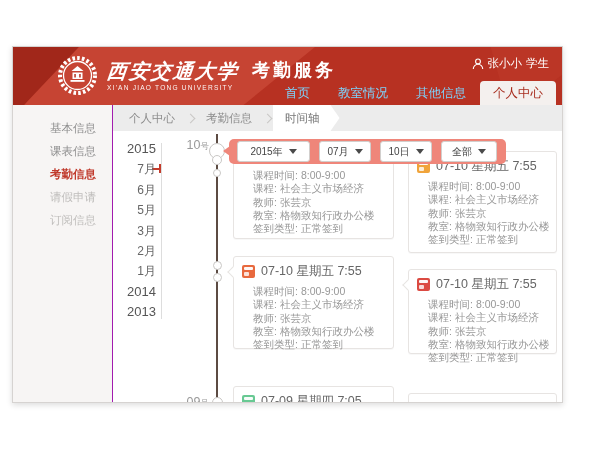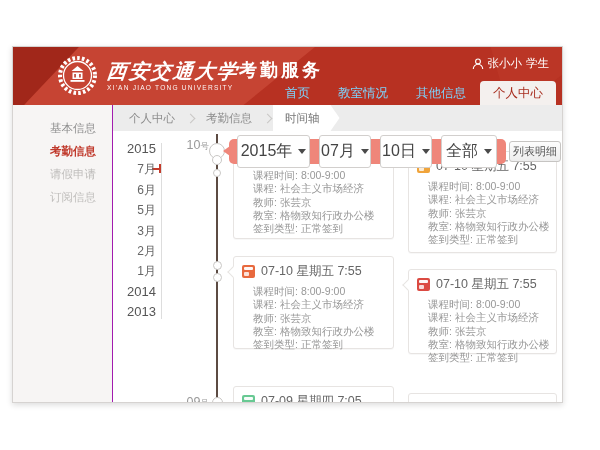--- a/index.html
+++ b/index.html
@@ -16,21 +16,21 @@
   .hbg1 { background:#c64433; clip-path:polygon(11% 0, 55% 0, 42% 100%, 2% 100%); }
   .hbg2 { background:#a1271a; clip-path:polygon(0 0, 12% 0, 2% 100%, 0 100%); }
   .hbg3 { background:#c03a29; clip-path:polygon(87% 0, 100% 0, 100% 48%, 93% 100%, 90% 100%); opacity:.55; }
 
   .logo-wrap { position:absolute; left:44px; top:8px; display:flex; align-items:center; color:#fff; }
   .logo-ring { width:41px; height:41px; flex:0 0 41px; }
   .uni-text { margin-left:9px; }
   .uni-cn { font-family:"DejaVu Serif", serif; font-style:italic; font-weight:bold;
             font-size:20px; line-height:22px; letter-spacing:2px; transform:skewX(-6deg); white-space:nowrap; }
   .uni-en { font-size:6.6px; letter-spacing:1.2px; margin-top:2px; opacity:.95; white-space:nowrap; }
-  .app-title { margin-top:-12px; font-size:18px; font-weight:bold; letter-spacing:3px; white-space:nowrap; }
+  .app-title { margin-left:13px; margin-top:-12px; font-size:18px; font-weight:bold; letter-spacing:3px; white-space:nowrap; }
 
   .user { position:absolute; top:9px; right:13px; display:flex; align-items:center; gap:4px;
           color:#fff; font-size:11.5px; }
   .user-icon svg { display:block; }
 
   .nav { position:absolute; right:6px; bottom:0; display:flex; align-items:flex-end; }
   .nav-link { color:#7dd3fc; font-size:12.5px; height:24px; line-height:24px; padding:0 14px;
               cursor:pointer; white-space:nowrap; }
   .nav-tab-active { background:#f4f0ee; color:#a72c1e; border-radius:4px 4px 0 0;
                     height:24px; line-height:24px; padding:0 13px; font-size:12.5px; cursor:pointer; white-space:nowrap; }
@@ -78,23 +78,23 @@
   .dot4 { left:99.5px; top:130px; width:9px; height:9px; }
   .dot5 { left:99.5px; top:142px; width:9px; height:9px; }
   .dot6 { left:99px;  top:266px; width:11px; height:11px; }
 
   
   .filter { position:absolute; left:116px; top:8px; width:277px; height:25px; background:#ef867a;
             border-radius:5px; display:flex; align-items:center; gap:9px; padding:0 8px; z-index:6; }
   .filter::before { content:""; position:absolute; left:-6px; top:7px;
                     border-top:5.5px solid transparent; border-bottom:5.5px solid transparent;
                     border-right:7px solid #ef867a; }
-  .dd { background:#fff; border:1px solid #d2cfcd; border-radius:3px; height:33px;
+  .dd { background:#fff; border:1px solid #d2cfcd; border-radius:3px; height:21px;
         display:flex; align-items:center; justify-content:center; gap:6px;
-        font-size:16px; color:#444; cursor:pointer; white-space:nowrap;text-align:center; }
+        font-size:10px; color:#444; cursor:pointer; white-space:nowrap;text-align:center; }
   .dd-year { width:73px; } .dd-month { width:52px; } .dd-day { width:52px; } .dd-type { width:56px; }
   .caret { width:0; height:0; border-left:4px solid transparent; border-right:4px solid transparent;
            border-top:5px solid #4a4a4a; }
   .list-btn { position:absolute; left:396px; top:10px; width:52px; height:21px; z-index:6;
               background:linear-gradient(#fdfdfd,#ededed); border:1px solid #c6c4c2; border-radius:3px;
               font-size:11px; color:#555; text-align:center; line-height:19px; cursor:pointer; white-space:nowrap; }
 
   
   .card { position:absolute; background:#fff; border:1px solid #e7e4e2; border-radius:3px;
           box-shadow:0 1px 1px rgba(0,0,0,.03); z-index:3; }
@@ -161,20 +161,21 @@
     <div class="nav">
       <span class="nav-link">首页</span>
       <span class="nav-link">教室情况</span>
       <span class="nav-link">其他信息</span>
       <span class="nav-tab-active">个人中心</span>
     </div>
   </div>
 
   <div class="sidebar">
     <div class="side-item">基本信息</div>
+    <div class="side-item">课表信息</div>
     <div class="side-item active">考勤信息</div>
     <div class="side-item muted">请假申请</div>
     <div class="side-item muted">订阅信息</div>
   </div>
 
   <div class="breadbar">
     <div class="crumbs">
       <span class="crumb">个人中心</span>
       <span class="crumb-sep"></span>
       <span class="crumb">考勤信息</span>
@@ -289,16 +290,15 @@
       </span>
       <span class="dd dd-day">
         <span>10日</span>
         <span class="caret"></span>
       </span>
       <span class="dd dd-type">
         <span>全部</span>
         <span class="caret"></span>
       </span>
     </div>
-    <div class="list-btn">列表明细</div>
 
   </div>
 </div>
 
 </body></html>

